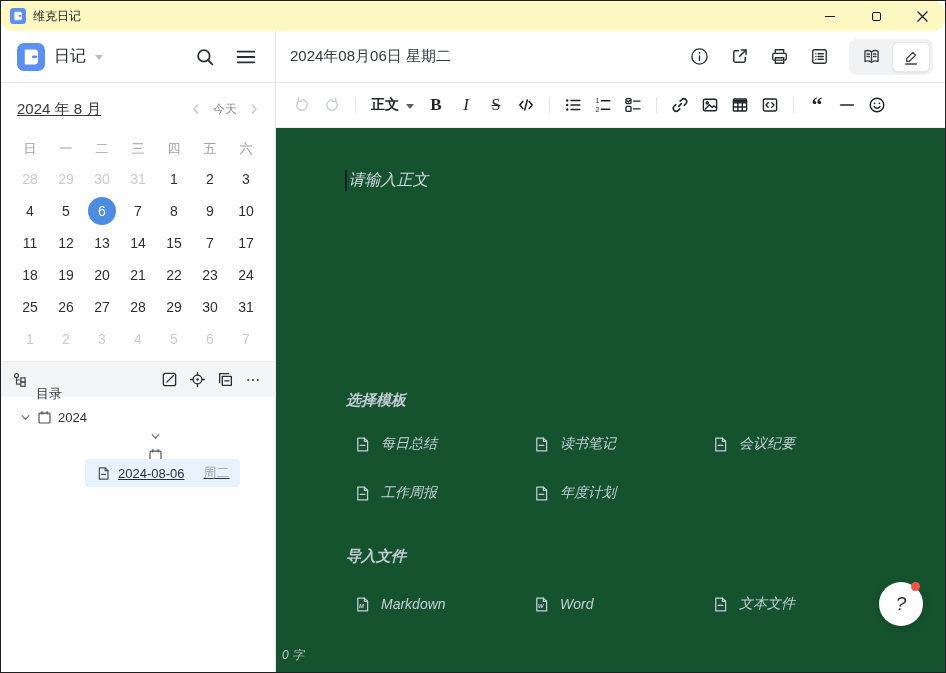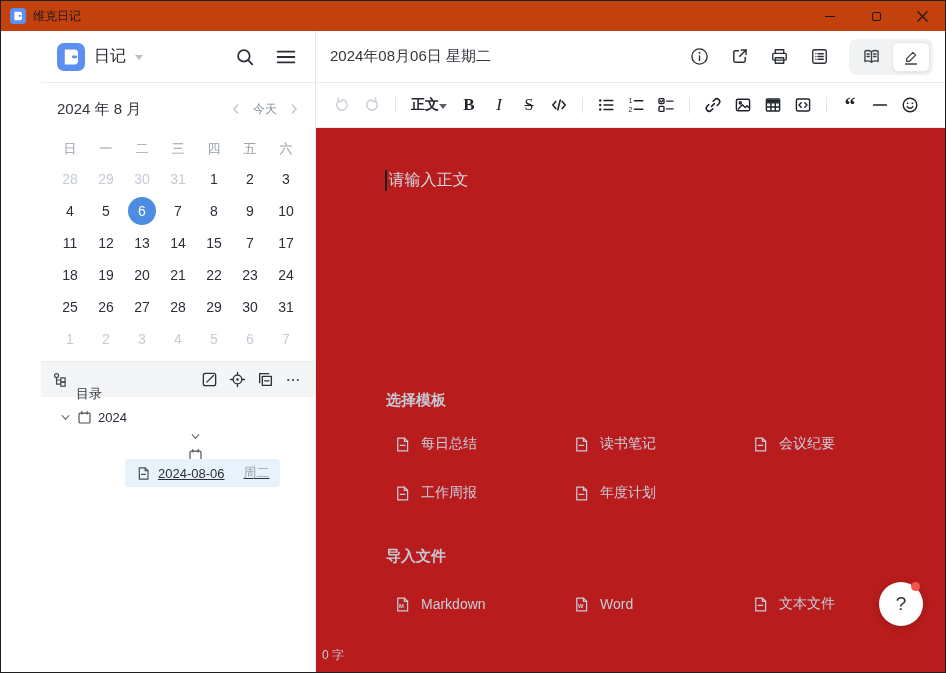--- a/index.html
+++ b/index.html
@@ -1,44 +1,44 @@
 <!DOCTYPE html>
 <html><head>
 <meta charset="utf-8">
 <style>
   * { margin:0; padding:0; box-sizing:border-box; }
   html,body { width:946px; height:673px; font-family:"Liberation Sans","DejaVu Sans",sans-serif; background:#fff; }
   .window { width:946px; height:673px; border:1px solid #1f1f1f; display:flex; flex-direction:column; background:#fff; overflow:hidden; }
 
   
-  .titlebar { height:30px; background:#c2410c; display:flex; align-items:center; flex:0 0 auto; }
+  .titlebar { height:30px; background:#fef9c3; display:flex; align-items:center; flex:0 0 auto;border-radius:12px; }
   .titlebar-left { display:flex; align-items:center; gap:7px; padding-left:9px; flex:1; }
   .titlebar-title { font-size:12px; color:#1a1a1a; }
   .win-controls { display:flex; height:30px; }
   .win-btn { width:46px; height:30px; display:flex; align-items:center; justify-content:center; color:#1a1a1a; }
   .min-glyph { width:10px; height:1px; background:#1a1a1a; display:block; }
   .max-glyph { width:9px; height:9px; border:1px solid #1a1a1a; border-radius:2px; display:block; }
 
   
-  .content { flex:1; display:flex; min-height:0;padding-left:40px; }
+  .content { flex:1; display:flex; min-height:0; }
   .sidebar { width:275px; flex:0 0 275px; border-right:1px solid #e7e8ea; display:flex; flex-direction:column; background:#fff; }
   .main { flex:1; display:flex; flex-direction:column; min-width:0; }
 
   
   .sb-header { height:52px; border-bottom:1px solid #ececee; display:flex; align-items:center; padding:0 16px; gap:9px; }
   .app-name { font-size:16px; color:#25282e; font-weight:400; }
   .caret-down { width:0; height:0; border-left:4px solid transparent; border-right:4px solid transparent; border-top:5px solid #b9bfc9; margin-top:2px; }
   .sb-header .spacer { flex:1; }
   .icon-btn { display:flex; align-items:center; justify-content:center; color:#2b2f36; width:26px; height:26px; }
   .sb-header .icon-btn { margin-left:6px; }
 
   
   .cal { padding:6px 0 0 0; }
   .cal-head { height:40px; display:flex; align-items:center; padding:0 14px 0 16px; }
-  .cal-month { font-size:15px; color:#33373d; flex:1; }
+  .cal-month { font-size:15px; color:#33373d; flex:1;text-decoration:underline; }
   .cal-nav { display:flex; align-items:center; gap:8px; }
   .cal-nav .chev { color:#c3c8d1; display:flex; align-items:center; }
   .cal-today { font-size:12px; color:#8a909b; padding:0 2px; }
   .cal-weekdays, .cal-grid { display:grid; grid-template-columns:repeat(7,1fr); padding:0 11px; }
   .cal-weekdays { margin-top:6px; }
   .wd { height:28px; display:flex; align-items:center; justify-content:center; font-size:13px; color:#9aa1ac; }
   .day { height:32px; display:flex; align-items:center; justify-content:center; font-size:14px; color:#2b2f38; }
   .day.muted { color:#c6cbd4; }
   .day .pill { width:28px; height:28px; display:flex; align-items:center; justify-content:center; border-radius:50%; }
   .day.selected .pill { background:#4d8ce0; color:#fff; }
@@ -62,29 +62,29 @@
   .hdr-icons .icon-btn { width:32px; height:32px; }
   .mode-toggle { margin-left:6px; background:#f1f2f4; border-radius:8px; padding:3px; display:flex; gap:2px; }
   .mode-btn { width:38px; height:30px; display:flex; align-items:center; justify-content:center; border-radius:6px; color:#3c4046; }
   .mode-btn.active { background:#fff; border:1px solid #e7e8ea; box-shadow:0 1px 2px rgba(0,0,0,.06); }
 
   
   .toolbar { height:45px; border-bottom:1px solid #ececee; display:flex; align-items:center; padding:0 12px; gap:2px; }
   .tb-btn { min-width:28px; height:28px; display:flex; align-items:center; justify-content:center; color:#1f2329; border-radius:4px; }
   .tb-btn.disabled { color:#c9cfda; }
   .tb-sep { width:1px; height:16px; background:#e3e4e8; margin:0 7px; }
-  .para-select { display:flex; align-items:center; padding:0 6px; height:28px; }
+  .para-select { display:flex; align-items:center; gap:7px; padding:0 6px; height:28px; }
   .para-label { font-size:14px; font-weight:700; color:#1f2329; }
   .para-select .caret-down { border-top-color:#585d66; }
   .glyph-b { font-family:"Liberation Serif","DejaVu Serif",serif; font-weight:700; font-size:17px; }
   .glyph-i { font-family:"Liberation Serif","DejaVu Serif",serif; font-style:italic; font-size:17px; }
   .glyph-s { font-family:"Liberation Serif","DejaVu Serif",serif; font-size:16px; text-decoration:line-through; }
 
   
-  .editor { flex:1; position:relative; background:#b91c1c; }
+  .editor { flex:1; position:relative; background:#14532d;font-style:italic; }
   .caret-line { position:absolute; top:40px; left:69px; display:flex; align-items:center; height:24px; }
   .text-caret { width:1.5px; height:21px; background:#1c1f24; margin-right:2px; }
   .placeholder { font-size:16px; color:#d2d8e2; }
   .section-title { position:absolute; left:70px; font-size:15px; font-weight:700; color:#c5cbd6; height:24px; display:flex; align-items:center; }
   .tpl-title { top:260px; }
   .import-title { top:416px; }
   .item-grid { position:absolute; left:78px; display:grid; grid-template-columns:repeat(3,179px); row-gap:25px; }
   .tpl-grid { top:304px; }
   .import-grid { top:464px; }
   .gray-item { display:flex; align-items:center; gap:10px; height:24px; color:#c8cedb; font-size:14px; }

